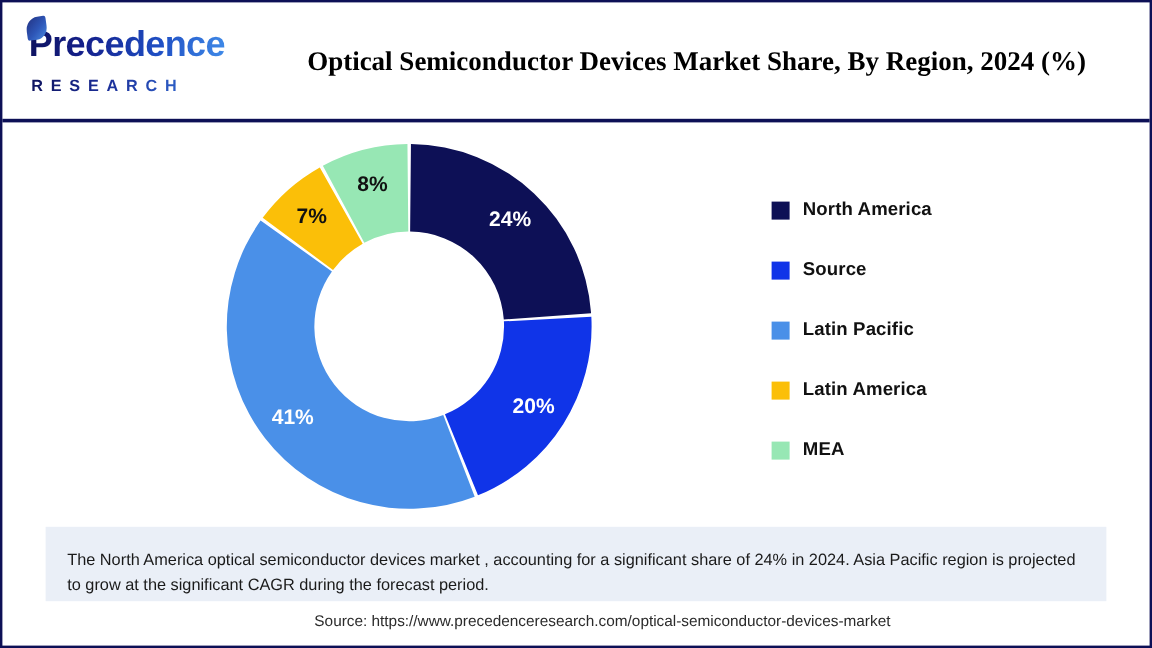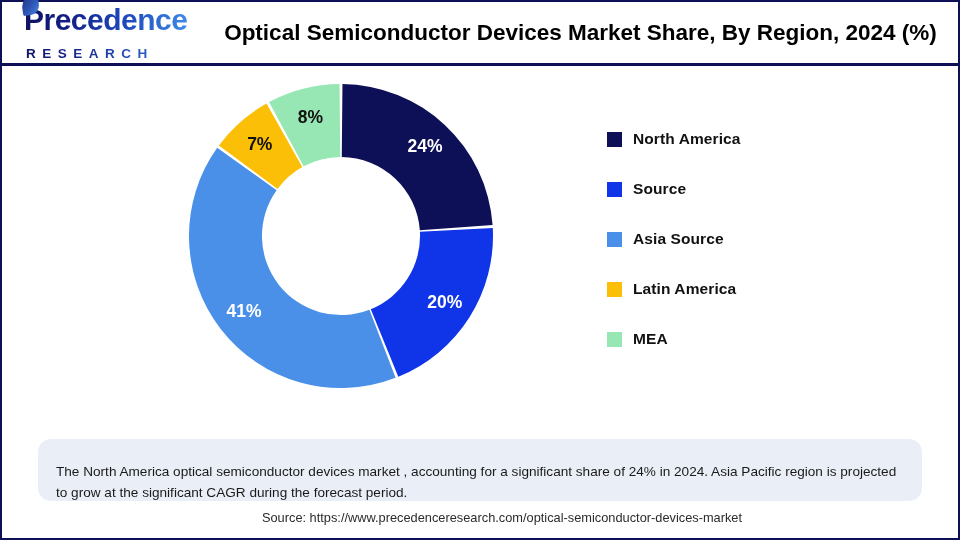--- a/index.html
+++ b/index.html
@@ -18,21 +18,21 @@
     width: 960px;
     height: 540px;
     box-sizing: border-box;
     border: 2px solid #0d1056;
     background: #ffffff;
   }
 
   
   #header {
     position: relative;
-    height: 64px;
+    height: 100px;
     box-sizing: border-box;
     border-bottom: 3px solid #0d1056;
     display: flex;
     align-items: center;
   }
   #logo-block {
     width: 215px;
     flex: 0 0 215px;
     padding-left: 14px;
     box-sizing: border-box;
@@ -78,20 +78,21 @@
   }
   #title {
     flex: 1;
     text-align: center;
     font-size: 22.5px;
     font-weight: bold;
     color: #000000;
     line-height: 1.32;
     padding: 0 20px 0 6px;
     box-sizing: border-box;
+    font-family: Liberation Serif, serif;
   }
 
   
   #chart-area {
     position: relative;
     height: 345px;
   }
   #donut-wrap {
     position: absolute;
     left: 178px;
@@ -102,21 +103,21 @@
   #donut-svg { display: block; width: 322px; height: 312px; }
   .slice-label {
     font-family: "Liberation Sans", sans-serif;
     font-size: 17.5px;
     font-weight: bold;
   }
 
   
   #legend {
     position: absolute;
-    left: 605px;
+    left: 641px;
     top: 48px;
     width: 300px;
   }
   .legend-item {
     display: flex;
     align-items: center;
     height: 50px;
   }
   .legend-swatch {
     width: 15px;
@@ -133,22 +134,21 @@
 
   
   #caption {
     position: absolute;
     left: 36px;
     top: 437px;
     width: 884px;
     height: 62px;
     box-sizing: border-box;
     background: #eaeff7;
-    padding: 22px 18px 0 18px;
-    border-radius: 13px;
+    padding: 17px 18px 0 18px;
   }
   #caption-text {
     font-size: 13.6px;
     color: #1a1a1a;
     line-height: 1.55;
   }
   #source {
     position: absolute;
     left: 0;
     right: 0;
@@ -202,21 +202,21 @@
       <div class="legend-item">
         <span class="legend-swatch" style="background:#0d1056"></span>
         <span class="legend-label">North America</span>
       </div>
       <div class="legend-item">
         <span class="legend-swatch" style="background:#1034e8"></span>
         <span class="legend-label">Source</span>
       </div>
       <div class="legend-item">
         <span class="legend-swatch" style="background:#4a90e8"></span>
-        <span class="legend-label">Asia Source</span>
+        <span class="legend-label">Latin Pacific</span>
       </div>
       <div class="legend-item">
         <span class="legend-swatch" style="background:#fbbf08"></span>
         <span class="legend-label">Latin America</span>
       </div>
       <div class="legend-item">
         <span class="legend-swatch" style="background:#97e7b4"></span>
         <span class="legend-label">MEA</span>
       </div>
     </div>

